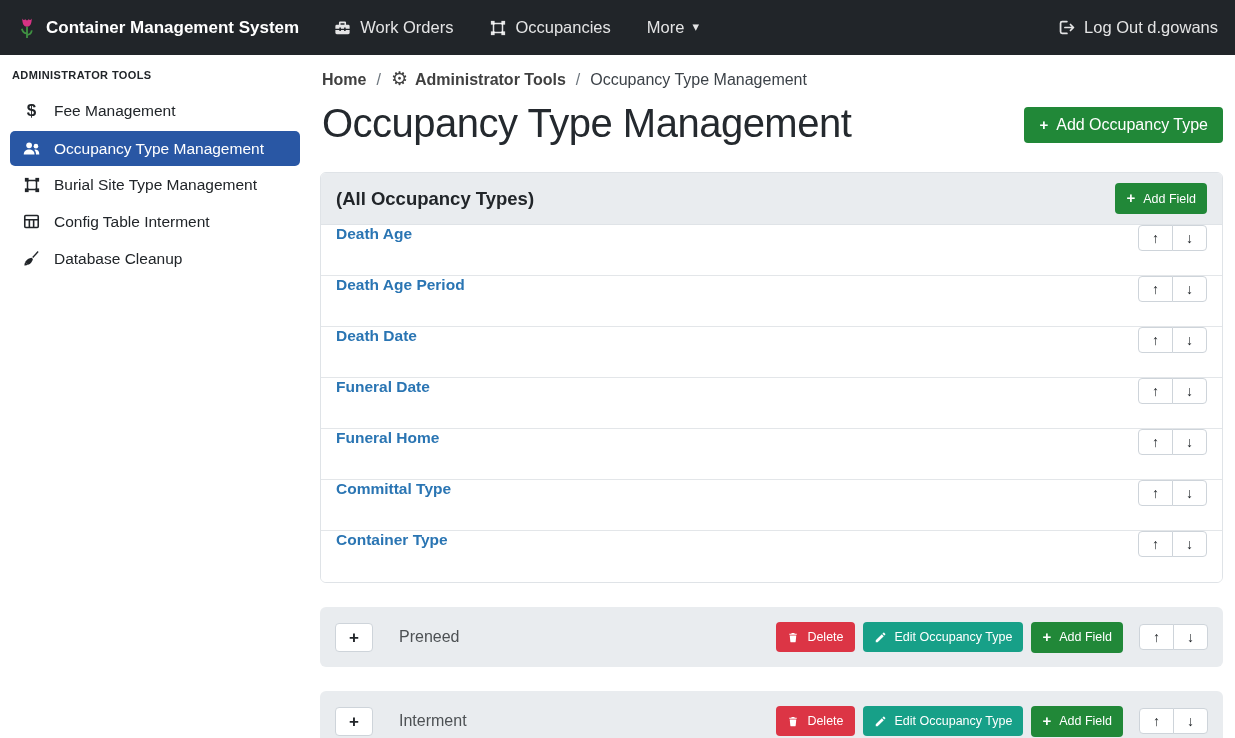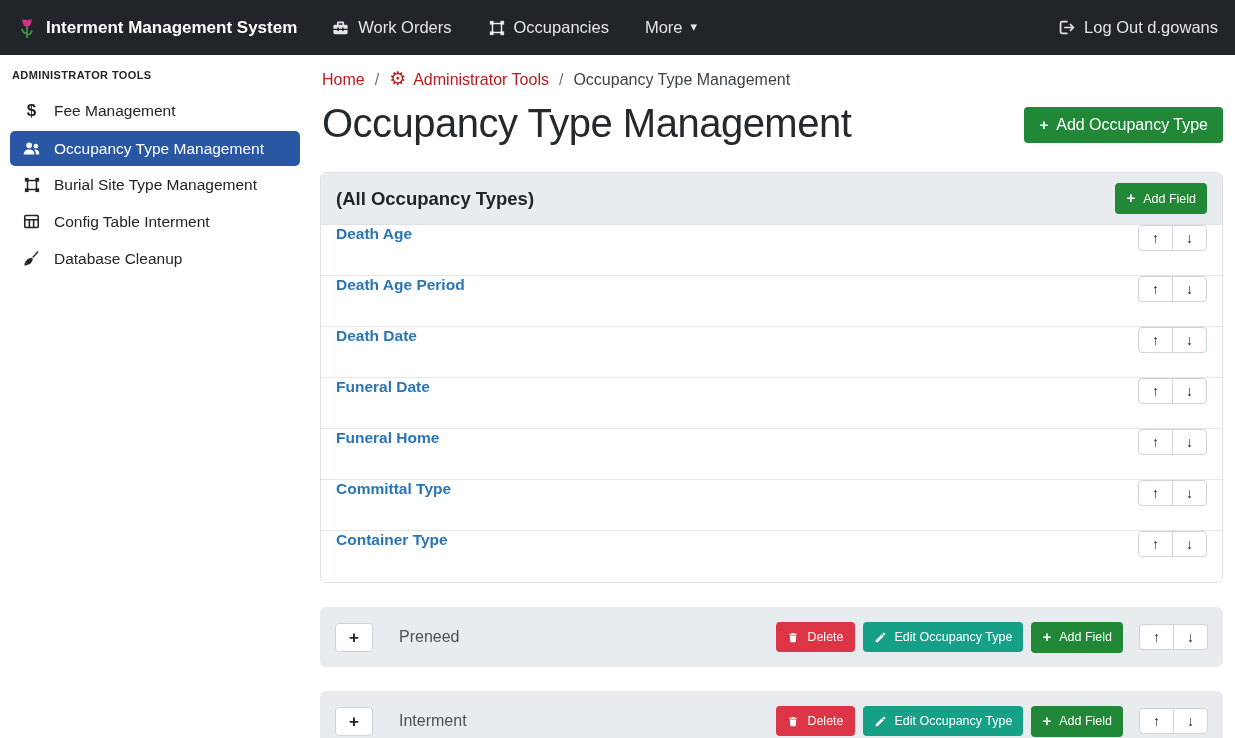--- a/index.html
+++ b/index.html
@@ -34,21 +34,21 @@
     border-radius:5px; font-size:15.5px; color:#212529; cursor:pointer;
   }
   .side-item .icn { width:21px; display:flex; justify-content:center; align-items:center; color:#212529; }
   .side-item.active { background:#2957a4; color:#fff; }
   .side-item.active .icn { color:#fff; }
   .glyph { line-height:1; }
   .dollar-glyph { font-weight:700; font-size:17px; }
   
   .main { position:absolute; top:55px; left:310px; right:0; bottom:0; padding:10px 12px 0 10px; overflow:hidden; }
   .breadcrumb { display:flex; align-items:center; gap:10px; font-size:16px; padding:5px 0 0 2px; }
-  .crumb-link { color:#b91c1c; text-decoration:none; display:flex; align-items:center; gap:7px; cursor:pointer; }
+  .crumb-link { color:#404040; text-decoration:none; display:flex; align-items:center; gap:7px; cursor:pointer;font-weight:bold; }
   .crumb-sep { color:#6c757d; }
   .crumb-current { color:#3c4248; }
   .gear-glyph { font-size:19px; line-height:1; transform:translateY(-1px); }
   .title-row { display:flex; justify-content:space-between; align-items:flex-start; margin-top:10px; padding-left:2px; }
   h1 { margin:2px 0 0 0; font-size:40px; font-weight:400; letter-spacing:-.5px; color:#24292e; }
   
   .btn {
     display:inline-flex; align-items:center; gap:8px; border:none; border-radius:4px;
     color:#fff; cursor:pointer; font-family:inherit; white-space:nowrap;
   }
@@ -100,21 +100,21 @@
 <header class="navbar">
   <div class="brand">
     <span>
       <svg viewBox="0 0 22 26" width="20" height="24">
         <path d="M5.8 2.5 C5.8 8.5 7.6 11.5 11 11.5 C14.4 11.5 16.2 8.5 16.2 2.5 C14.7 4.8 13.5 4.9 13 2.8 C12.2 5.2 9.8 5.2 9 2.8 C8.5 4.9 7.3 4.8 5.8 2.5 Z" fill="#d63384"></path>
         <path d="M11 11.5 V24" stroke="#3f9142" stroke-width="2" fill="none"></path>
         <path d="M11 19 C8 19 6 16.8 5.4 13.8" stroke="#3f9142" stroke-width="2" fill="none"></path>
         <path d="M11 20.5 C13.8 20.5 15.7 18.5 16.3 15.6" stroke="#3f9142" stroke-width="2" fill="none"></path>
       </svg>
     </span>
-    <span>Interment Management System</span>
+    <span>Container Management System</span>
   </div>
 
   <nav class="main-nav">
     <a class="nav-item">
       <span>
         <svg viewBox="0 0 24 24" width="19" height="19" fill="currentColor">
           <path d="M9 4.5 A1.5 1.5 0 0 0 7.5 6 V8.5 H4.8 A1.8 1.8 0 0 0 3 10.3 V13.5 H8 V12 h2 v1.5 h4 V12 h2 v1.5 h5 V10.3 A1.8 1.8 0 0 0 19.2 8.5 H16.5 V6 A1.5 1.5 0 0 0 15 4.5 Z M9.5 6.5 h5 v2 h-5 Z"></path>
           <path d="M3 15 V18.7 A1.8 1.8 0 0 0 4.8 20.5 H19.2 A1.8 1.8 0 0 0 21 18.7 V15 h-5 v1.5 h-2 V15 h-4 v1.5 H8 V15 Z"></path>
         </svg>
       </span>

